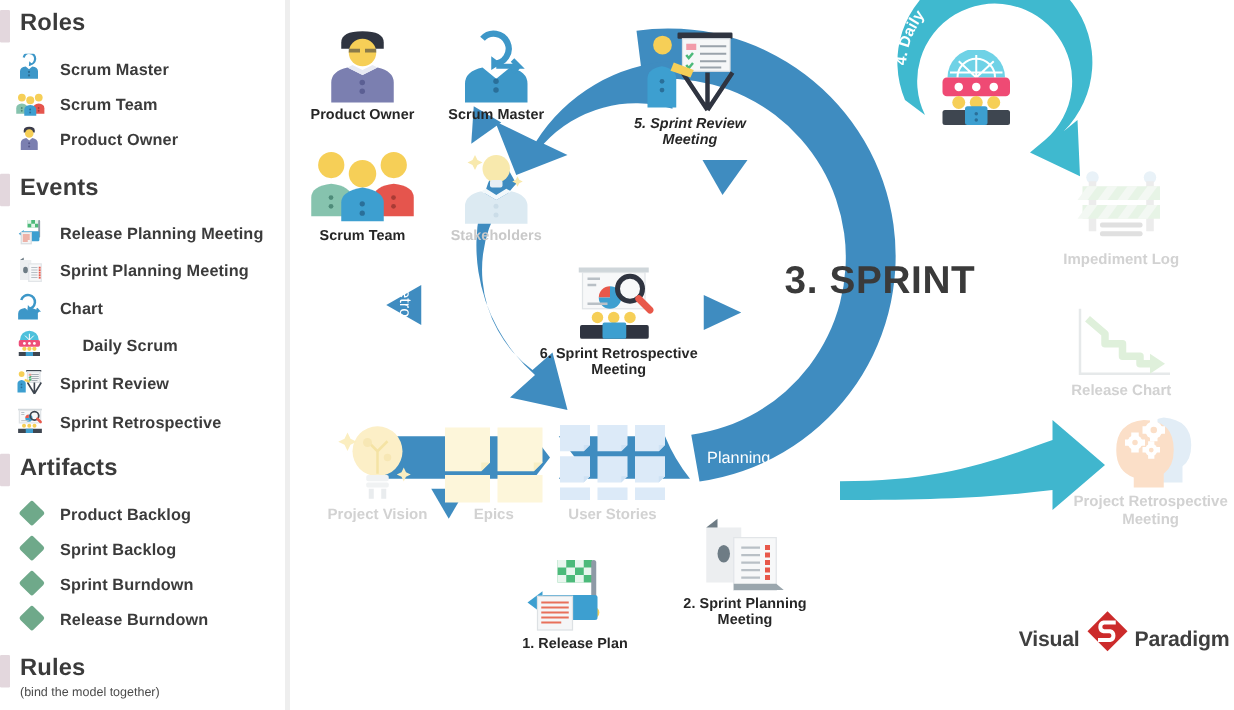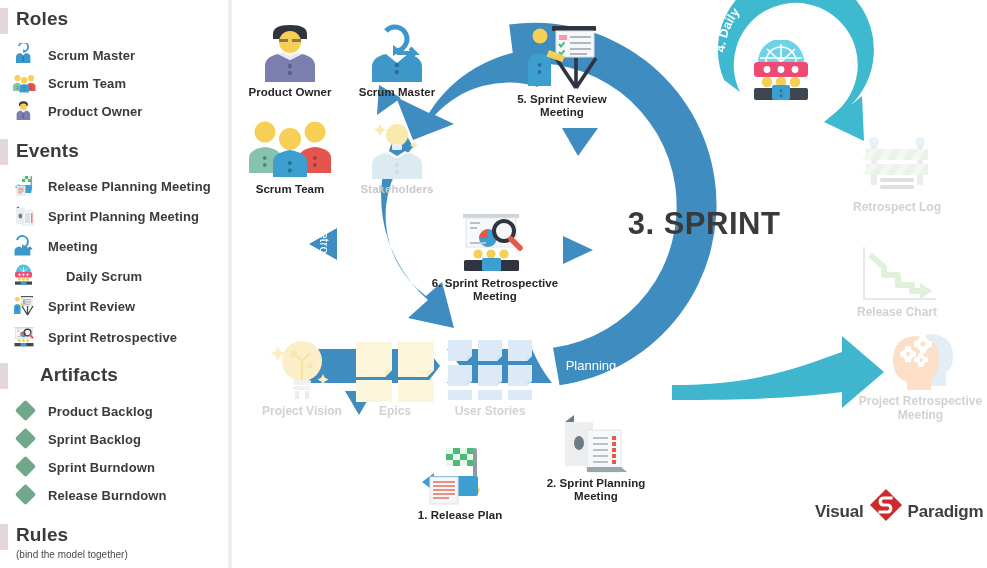--- a/index.html
+++ b/index.html
@@ -198,21 +198,21 @@
 
     <div class="s-item" style="top:235px;">
       <span class="s-ico">
         <svg width="26" height="24" viewBox="0 0 26 24">
           <path d="M5 6 a5.6 5.6 0 1 1 5.3 7.2" fill="none" stroke="#3d97c8" stroke-width="2"></path>
           <path d="M10.3 10 l3 3.1 -3.4 2z" fill="#3d97c8"></path>
           <path d="M2.5 17 q0-4 5.5-4.6 l2.4 2 2.4-2 Q18.3 13 18.3 17 v4.5 H2.5z" fill="#3d97c8"></path>
           <path d="M13 14.5 h6 l-1.6-1.8 M19 14.5 l-1.6 1.8" fill="none" stroke="#3d97c8" stroke-width="1.6"></path>
         </svg>
       </span>
-      <span class="lbl">Meeting</span>
+      <span class="lbl">Chart</span>
     </div>
 
     <div class="s-item" style="top:265px;gap:28px;">
       <span class="s-ico">
         <svg width="26" height="24" viewBox="0 0 26 24">
           <path d="M4 8 a7.5 7.5 0 0 1 15 0z" fill="#4ec1dc"></path>
           <g stroke="#ffffff" stroke-width=".8">
               <path d="M11.5 3v5M8 4.5l3.5 3.5M15 4.5l-3.5 3.5"></path>
             </g>
           <rect x="3" y="8" width="17" height="5.4" rx="1.4" fill="#ee4d78"></rect>
@@ -274,21 +274,21 @@
               <circle cx="15.6" cy="15.6" r="1.6"></circle>
             </g>
           <path d="M2.5 18 h19 v3.3 H2.5z" fill="#3e4650"></path>
           <path d="M8.6 18 h5.8 v3.3 H8.6z" fill="#3d9fd0"></path>
         </svg>
       </span>
       <span class="lbl">Sprint Retrospective</span>
     </div>
 
     <div class="sect-bar" style="top:363px;"></div>
-    <div class="sect-head" style="top:364px;margin-left:24px;">Artifacts</div>
+    <div class="sect-head" style="top:364px;">Artifacts</div>
 
     <div class="s-item" style="top:400px;">
       <span class="s-ico">
           <span class="diamond" style="display:block;margin-top:4px;"></span>
         </span>
       <span class="lbl">Product Backlog</span>
     </div>
     <div class="s-item" style="top:428px;">
       <span class="s-ico">
           <span class="diamond" style="display:block;margin-top:4px;"></span>
@@ -444,21 +444,21 @@
             <path d="M52 26l1.4 2.8 2.8 1.4-2.8 1.4-1.4 2.8-1.4-2.8-2.8-1.4 2.8-1.4z"></path>
           </g>
         <path d="M10 64 v-14 q0-9 13-12 l12 7 12-7 q13 3 13 12 v14z" fill="#dceaf2"></path>
         <path d="M23 38 l12 7 12-7 -4-2 -8 5 -8-5z" fill="#f2f8fb"></path>
         <circle cx="34.8" cy="50" r="2" fill="#cbdde8"></circle>
           <circle cx="34.8" cy="57" r="2" fill="#cbdde8"></circle>
       </svg>
       <div class="cap" style="margin-top:2px;">Stakeholders</div>
     </div>
 
-    <div class="node" style="left:270px;top:20px;width:120px;">
+    <div class="node" style="left:260px;top:20px;width:120px;font-style:italic;">
       <svg width="76" height="70" viewBox="0 0 76 70" style="margin:0 auto;display:block;">
         <rect x="28" y="6" width="44" height="5" rx="1" fill="#2f3440"></rect>
         <rect x="32" y="11" width="38" height="26" fill="#f6f7f8" stroke="#dadfe3"></rect>
         <rect x="35" y="15" width="8" height="5" fill="#ef6a7e" opacity=".65"></rect>
         <g stroke="#9aa3ab" stroke-width="1.6">
             <path d="M46 17h21M46 23h21M46 29h21M46 34h17"></path>
           </g>
         <g stroke="#4cba7a" stroke-width="2" fill="none">
             <path d="M35 24l2 2.4 3.4-4M35 32l2 2.4 3.4-4"></path>
           </g>
@@ -631,21 +631,21 @@
           <path d="M12 28 l8 0 -8 11 -8 0z"></path>
             <path d="M28 28 l8 0 -8 11 -8 0z"></path>
             <path d="M44 28 l8 0 -8 11 -8 0z"></path>
             <path d="M60 28 l8 0 -8 11 -8 0z"></path>
         </g>
         <g fill="#e0e0e0">
             <rect x="22" y="42" width="34" height="4" rx="1.6"></rect>
             <rect x="22" y="49" width="34" height="4" rx="1.6"></rect>
           </g>
       </svg>
-      <div class="art-cap" style="margin-top:2px;">Retrospect Log</div>
+      <div class="art-cap" style="margin-top:2px;">Impediment Log</div>
     </div>
 
     <div class="node" style="left:600px;top:245px;width:130px;">
       <svg width="86" height="58" viewBox="0 0 86 58" style="margin:0 auto;display:block;">
         <path d="M10 2 v52 h72" fill="none" stroke="#e6e9ea" stroke-width="2"></path>
         <path d="M16 10 L30 22 L30 30 L44 30 L44 40 L58 40 L58 46 L70 46" fill="none" stroke="#dff0db" stroke-width="6" stroke-linejoin="round"></path>
         <path d="M66 38 l12 8 -12 8z" fill="#dff0db"></path>
       </svg>
       <div class="art-cap" style="margin-top:2px;">Release Chart</div>
     </div>

